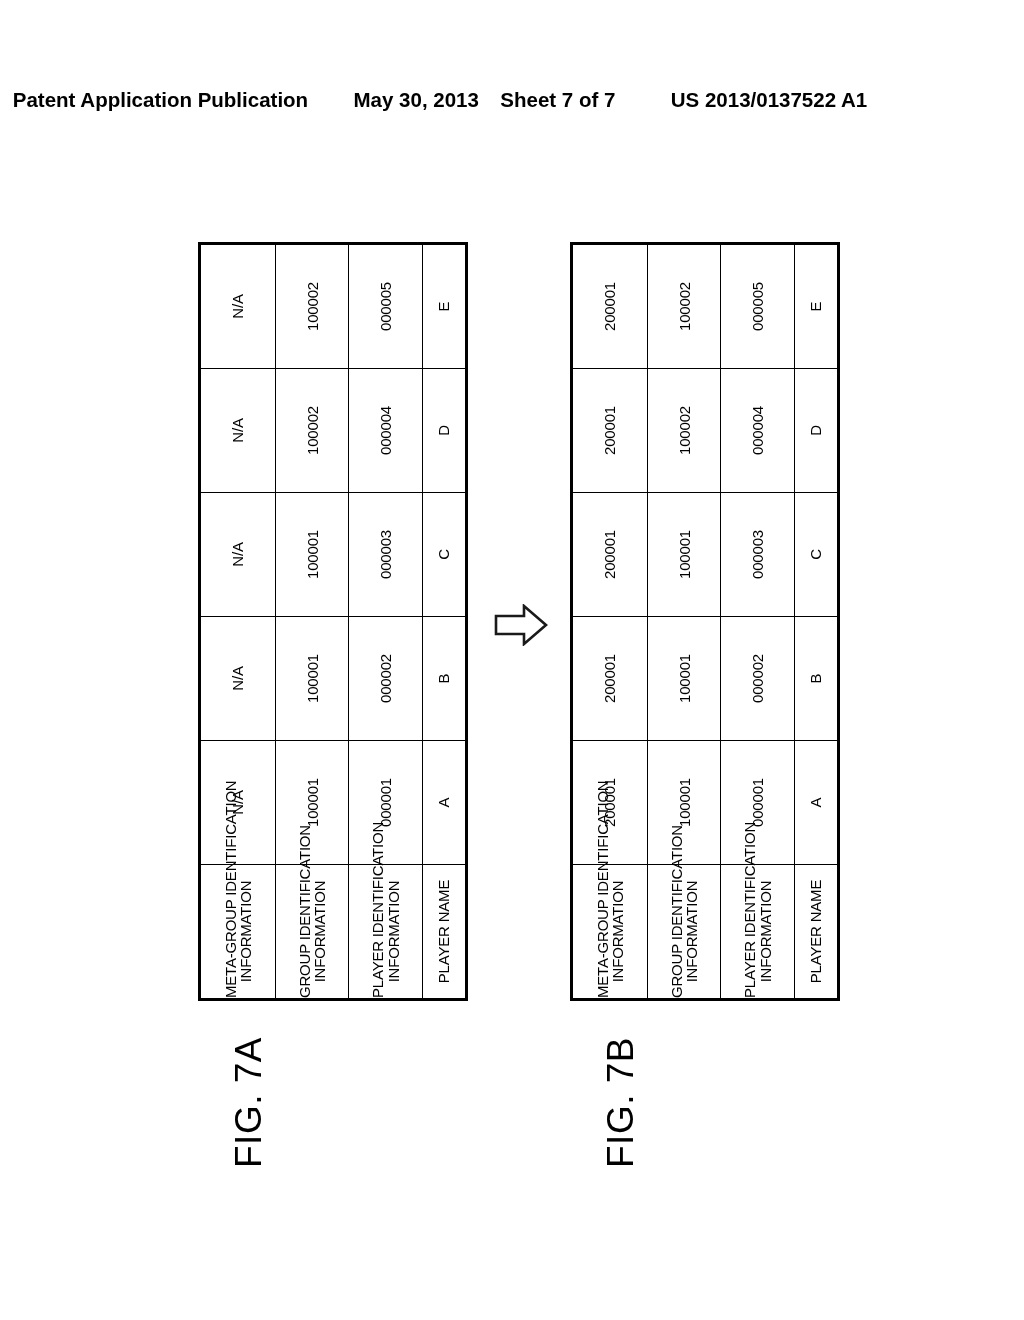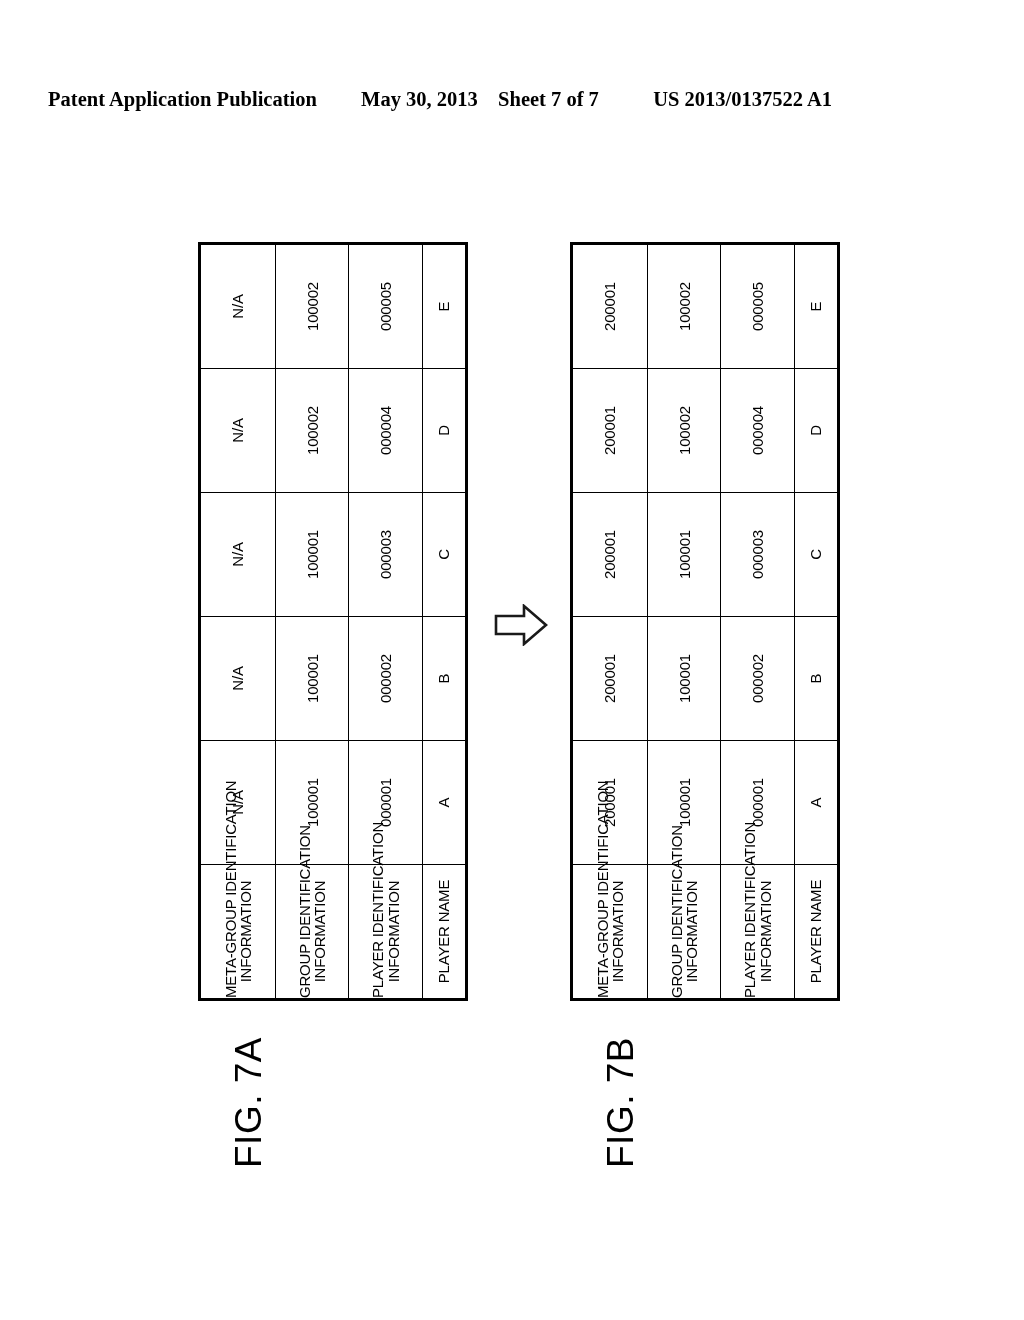--- a/index.html
+++ b/index.html
@@ -16,21 +16,21 @@
     overflow: hidden;
   }
 
   
   .page-header {
     position: absolute;
     top: 88px;
     left: 0;
     width: 880px;
     text-align: center;
-    font-family: Liberation Serif, serif;
+    font-family: Liberation Sans, sans-serif;
     font-weight: bold;
     font-size: 20.5px;
     letter-spacing: 0px;
     white-space: nowrap;
   }
   .page-header .seg { display: inline-block; }
   .hdr-gap-1 { display: inline-block; width: 34px; }
   .hdr-gap-2 { display: inline-block; width: 10px; }
   .hdr-gap-3 { display: inline-block; width: 44px; }
 

